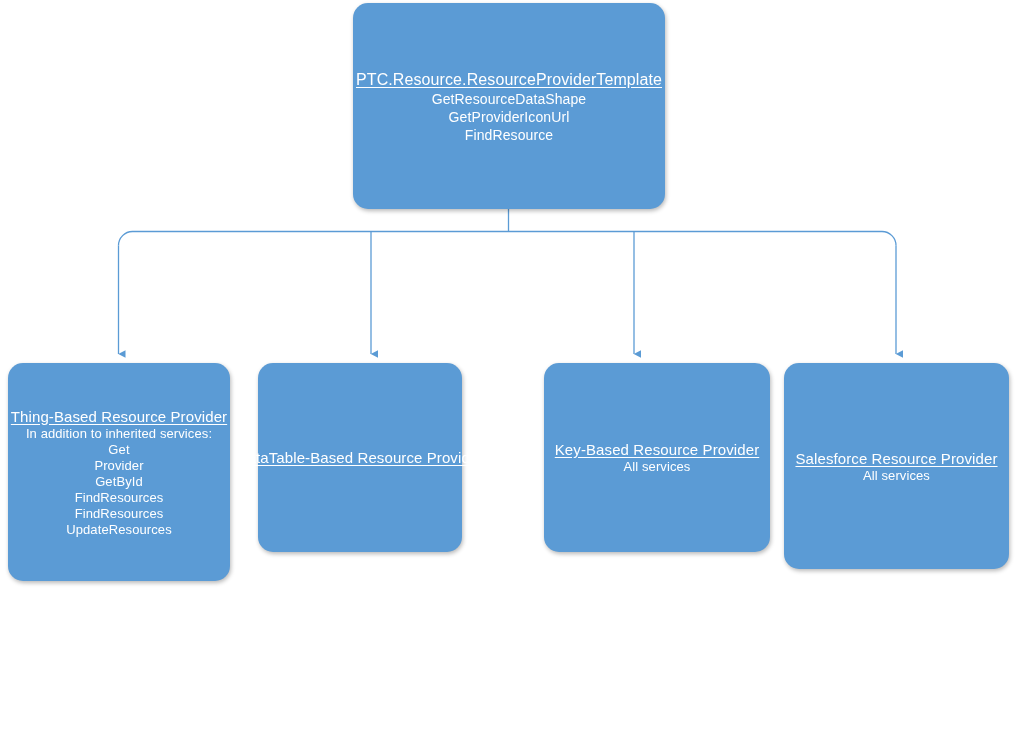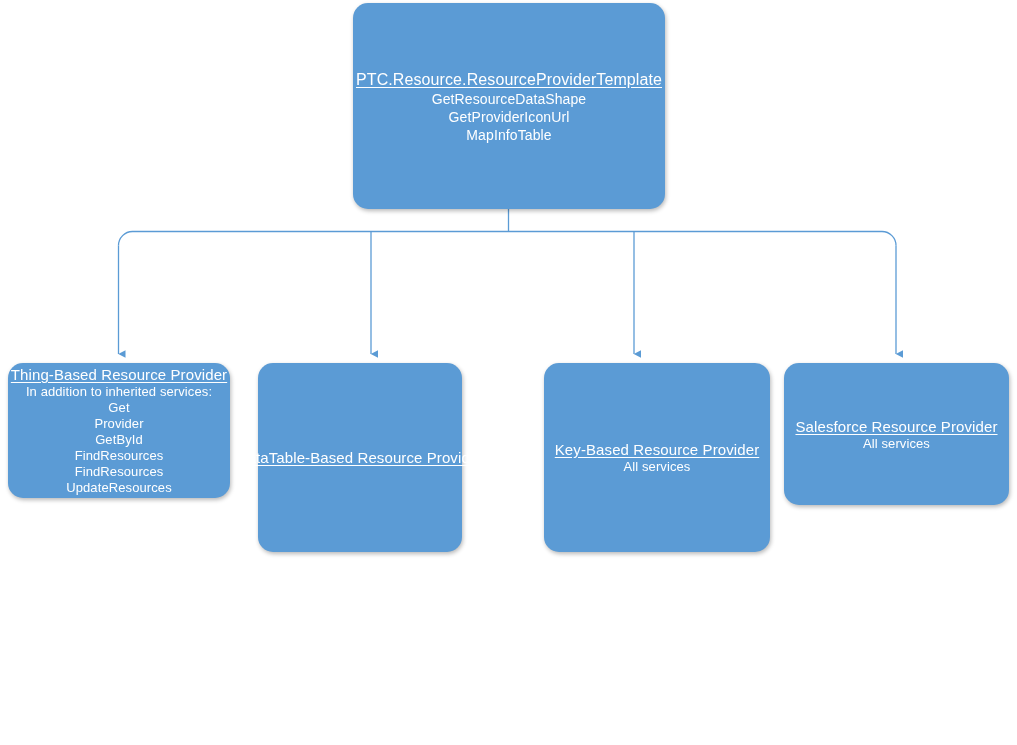--- a/index.html
+++ b/index.html
@@ -40,24 +40,24 @@
     line-height:16px;
     letter-spacing:0.1px;
     text-align:right;
   }
   .node .line.wrap{white-space:normal;max-width:215px;}
 
   
   #node-root{left:353px;top:3px;width:312px;height:206px;}
   #node-root .title{font-size:16px;line-height:21px;}
   #node-root .line{font-size:14px;line-height:18px;}
-  #node-thing{left:8px;top:363px;width:222px;height:135px;}
+  #node-thing{left:8px;top:363px;width:222px;height:218px;}
   #node-datatable{left:258px;top:363px;width:204px;height:189px;}
   #node-key{left:544px;top:363px;width:226px;height:189px;}
-  #node-salesforce{left:784px;top:363px;width:225px;height:142px;}
+  #node-salesforce{left:784px;top:363px;width:225px;height:206px;}
 </style>
 </head>
 <body>
 
 <div id="canvas">
 
   <svg class="connectors" viewBox="0 0 1017 745" xmlns="http://www.w3.org/2000/svg">
     <defs>
       <marker id="arrowhead" markerWidth="9" markerHeight="9" refX="4.2" refY="7.6" orient="auto" markerUnits="userSpaceOnUse">
         <path d="M 0.4 0.6 L 8 0.6 L 4.2 7.8 Z" fill="#5B9BD5"></path>
@@ -77,21 +77,21 @@
       <path d="M 371 231.5 L 371 354" marker-end="url(#arrowhead)"></path>
       <path d="M 634 231.5 L 634 354" marker-end="url(#arrowhead)"></path>
       <path d="M 896 245.5 L 896 354" marker-end="url(#arrowhead)"></path>
     </g>
   </svg>
 
   <div class="node" id="node-root">
     <div class="title">PTC.Resource.ResourceProviderTemplate</div>
     <div class="line">GetResourceDataShape</div>
     <div class="line">GetProviderIconUrl</div>
-    <div class="line">MapInfoTable</div>
+    <div class="line">FindResource</div>
   </div>
 
   <div class="node" id="node-thing">
     <div class="title">Thing-Based Resource Provider</div>
     <div class="line">In addition to inherited services:</div>
     <div class="line">Get</div>
     <div class="line">Provider</div>
     <div class="line">GetById</div>
     <div class="line">FindResources</div>
     <div class="line">FindResources</div>

